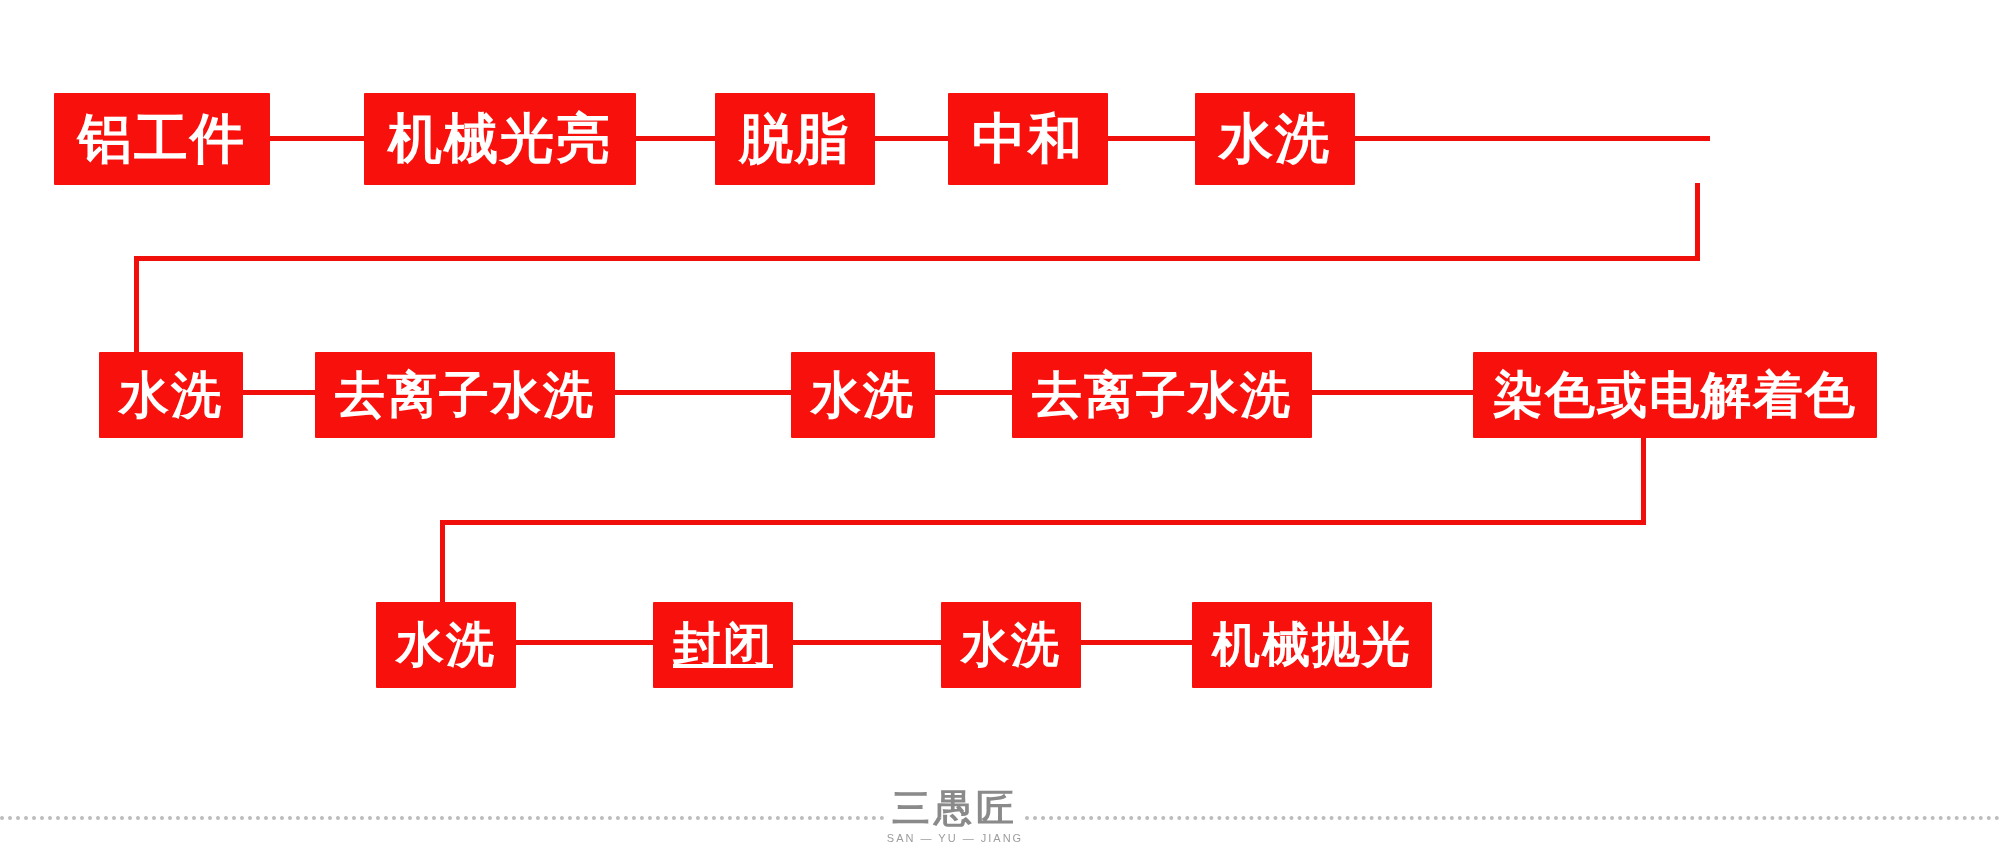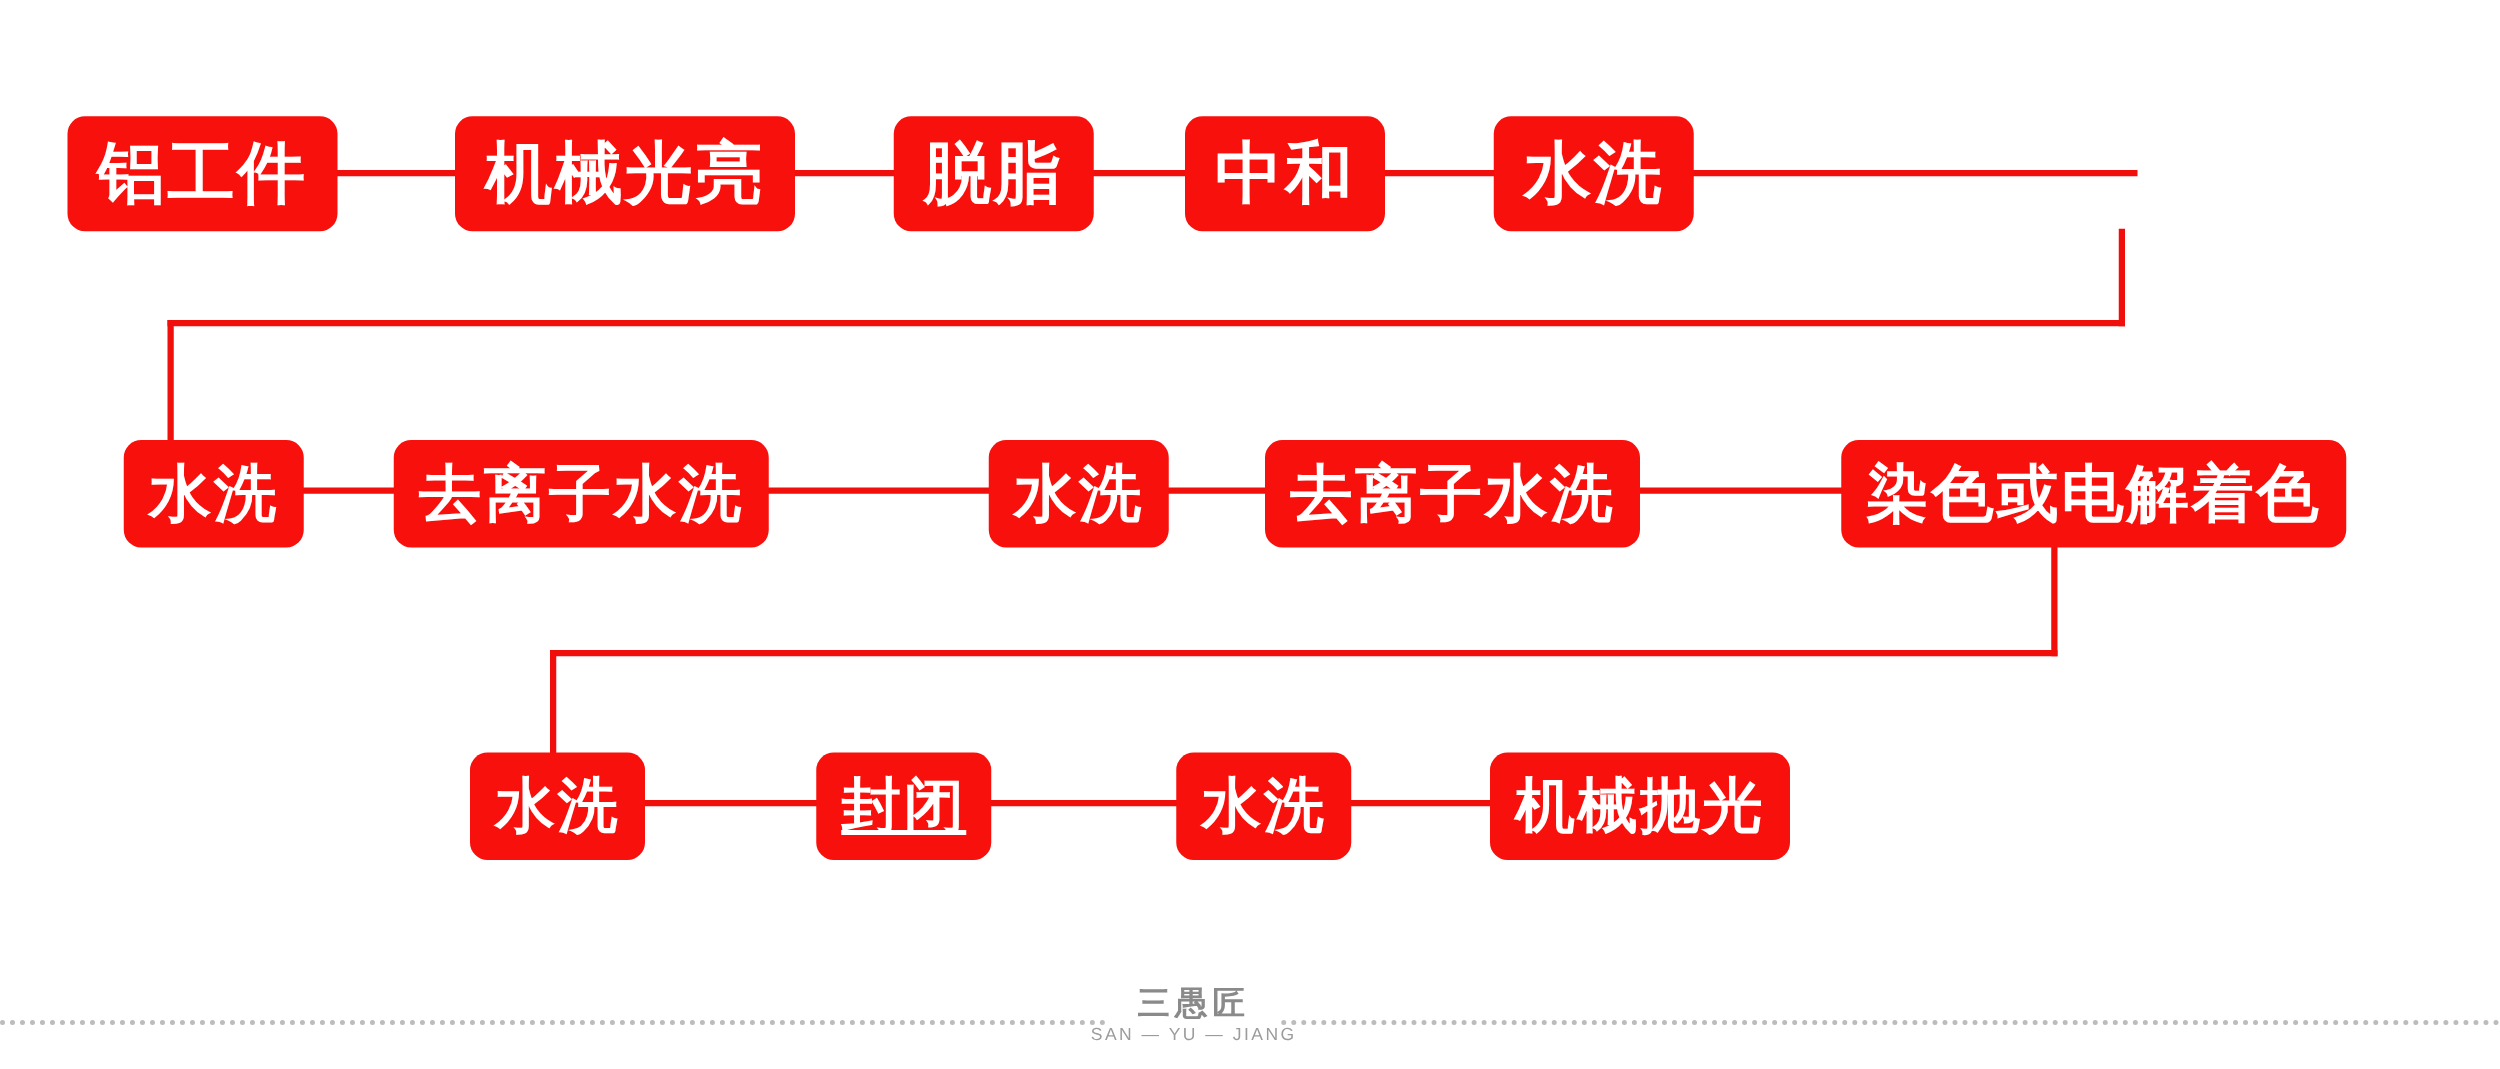--- a/index.html
+++ b/index.html
@@ -14,21 +14,21 @@
     height: 855px;
     background: #ffffff;
     overflow: hidden;
   }
   
   .node {
     position: absolute;
     background: #f8100c;
     color: #ffffff;
     font-weight: 700;
-    border-radius: 14px;
+    border-radius: 1px;
     display: flex;
     align-items: center;
     justify-content: center;
     white-space: nowrap;
     z-index: 2;
     letter-spacing: 2px;
   }
   .r1 { top: 93px;  height: 92px; font-size: 54px; padding: 0 24px; }
   .r2 { top: 352px; height: 86px; font-size: 50px; padding: 0 20px; }
   .r3 { top: 602px; height: 86px; font-size: 48px; padding: 0 20px; }
@@ -79,28 +79,28 @@
 
   .watermark {
     position: absolute;
     left: 855px;
     top: 788px;
     width: 200px;
     text-align: center;
     z-index: 2;
   }
   .watermark-logo {
-    font-size: 26px;
+    font-size: 38px;
     font-weight: 700;
     color: #8a8a8a;
     letter-spacing: 4px;
     line-height: 1.1;
   }
   .watermark-sub {
-    font-size: 14px;
+    font-size: 11px;
     color: #9c9c9c;
     letter-spacing: 2px;
     margin-top: 2px;
   }
 </style>
 </head>
 <body>
 
 <div id="canvas">
 

